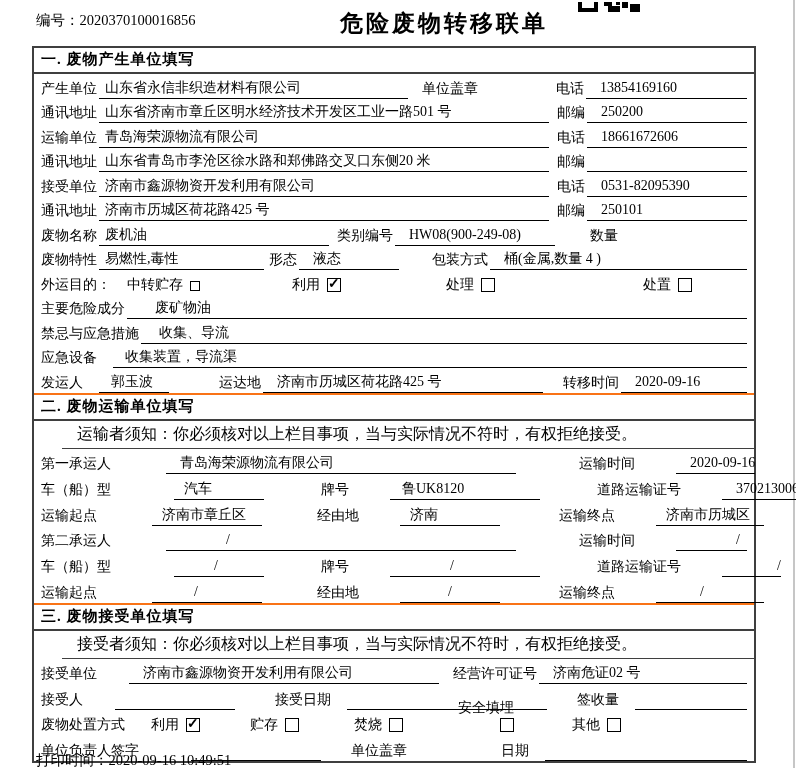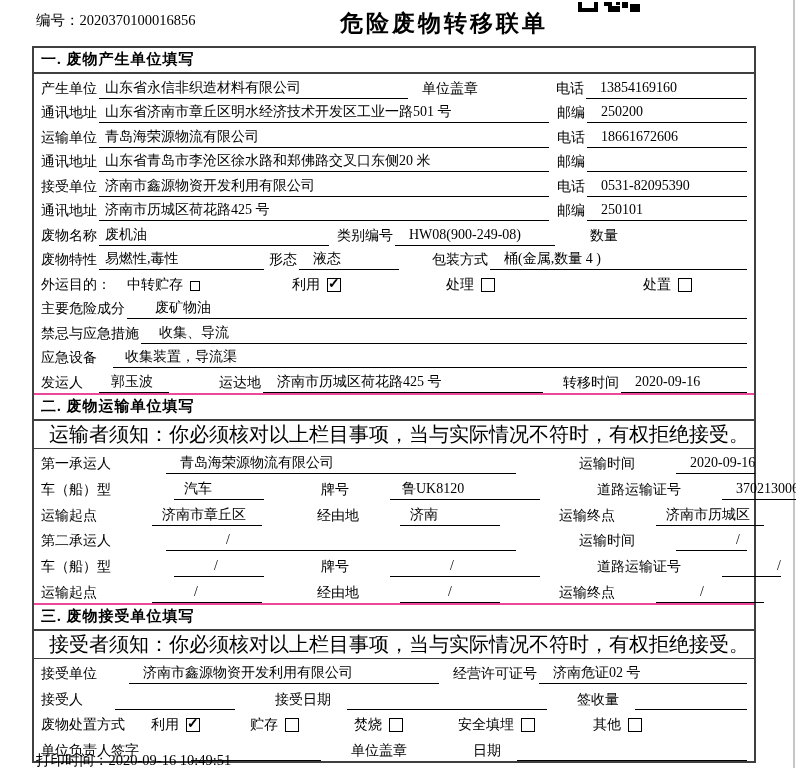--- a/index.html
+++ b/index.html
@@ -10,26 +10,26 @@
   }
   .page-edge{position:absolute;right:1px;top:0;width:2px;height:768px;background:#c6c6c6;}
   
   .hdr-serial{position:absolute;left:36px;top:11px;font-size:14.5px;white-space:nowrap;}
   .hdr-title{position:absolute;left:0;top:8px;width:100%;box-sizing:border-box;padding-left:92px;
     text-align:center;font-size:23px;font-weight:bold;letter-spacing:3px;white-space:nowrap;}
   .qr{position:absolute;left:578px;top:0;}
   
   .form{position:absolute;left:32px;top:46px;width:724px;box-sizing:border-box;
     border:2px solid #3f3f3f;background:#fff;}
-  .sec{border-top:2px solid #ec4899;}
+  .sec{border-top:2px solid #f97316;}
   .sec:first-child{border-top:none;}
   .sec-hdr{height:24px;line-height:23px;font-weight:bold;font-size:15px;
     padding-left:7px;border-bottom:2px solid #3f3f3f;letter-spacing:1px;}
   .notice{height:27px;line-height:26px;padding-left:15px;border-bottom:1.5px solid #3f3f3f;
-    font-size:20px;white-space:nowrap;}
+    font-size:16px;white-space:nowrap;margin-left:28px;}
   .row{display:flex;align-items:flex-end;padding:0 7px;box-sizing:border-box;white-space:nowrap;}
   .s1 .row{height:24.5px;}
   .s2 .row{height:25.7px;gap:39px;}
   .s3 .row{height:25.5px;}
   .lbl{line-height:20px;flex-shrink:0;}
   .val{line-height:20px;border-bottom:1px solid #000;box-sizing:border-box;flex-shrink:0;}
   .fill{flex:1 1 auto;}
   .w30{width:30px}.w44{width:44px}.w58{width:58px}.w72{width:72px}
   .w80{width:80px}.w86{width:86px}.w100{width:100px}
   
@@ -257,33 +257,33 @@
         <span class="cb checked"></span>
       </span>
       <span class="opt" style="margin-left:50px;">
         <span>贮存</span>
         <span class="cb"></span>
       </span>
       <span class="opt" style="margin-left:55px;">
         <span>焚烧</span>
         <span class="cb"></span>
       </span>
-      <span class="opt" style="margin-left:55px;">
+      <span class="opt" style="margin-left:55px;flex-direction:column;">
         <span>安全填埋</span>
         <span class="cb"></span>
       </span>
       <span class="opt" style="margin-left:58px;">
         <span>其他</span>
         <span class="cb"></span>
       </span>
     </div>
 
     <div class="row">
       <span class="lbl w100">单位负责人签字</span>
       <span class="val" style="margin-left:50px;width:130px;"></span>
       <span class="lbl w58" style="margin-left:30px;">单位盖章</span>
-      <span class="lbl w30" style="margin-left:64px;">日期</span>
+      <span class="lbl w30" style="margin-left:92px;">日期</span>
       <span class="val fill" style="margin-left:14px;"></span>
     </div>
   </div>
 </div>
 
 <div class="footer"><span>打印时间：</span><span>2020-09-16 10:49:51</span></div>
 
 </body></html>

